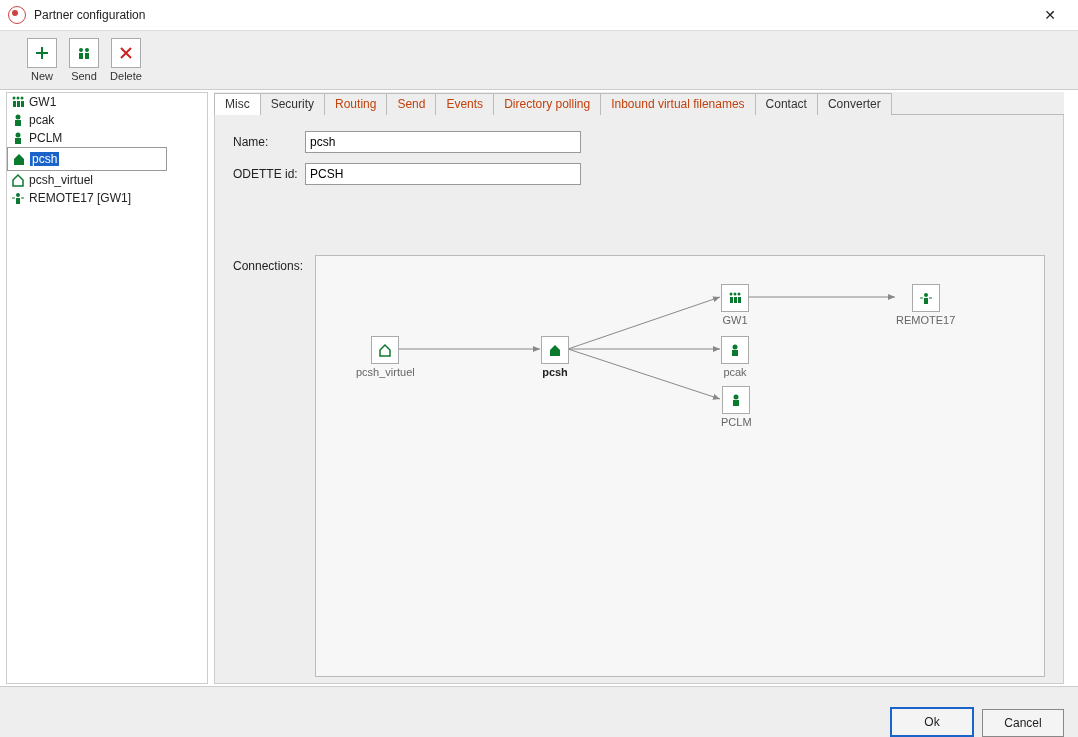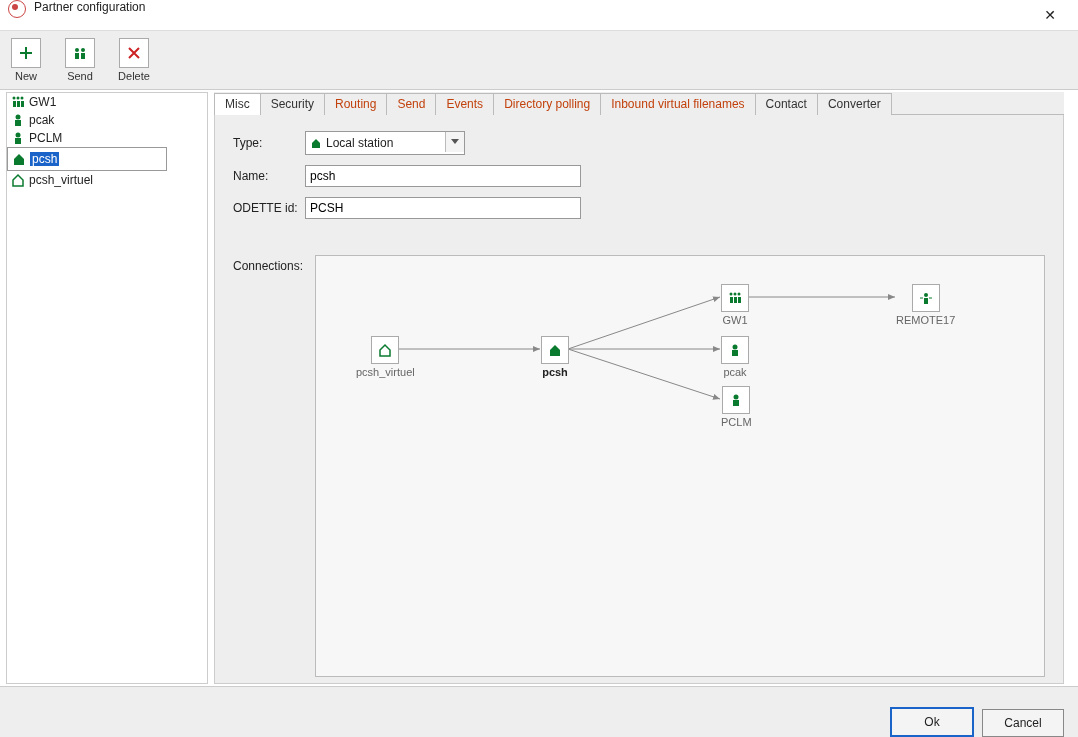--- a/index.html
+++ b/index.html
@@ -1,21 +1,21 @@
 <!DOCTYPE html>
 <html><head>
 <meta charset="utf-8">
 <style>
   html,body{margin:0;padding:0;width:1078px;height:737px;font-family:"Segoe UI",Tahoma,Arial,sans-serif;font-size:12px;color:#222;background:#fff;overflow:hidden}
-  .titlebar{height:30px;display:flex;padding:0 8px;border-bottom:1px solid #ddd;background:#fff}
+  .titlebar{height:30px;display:flex;align-items:center;padding:0 8px;border-bottom:1px solid #ddd;background:#fff}
   .titlebar .app-icon{width:16px;height:16px;border:1px solid #c44;border-radius:50%;position:relative;margin-right:8px}
   .titlebar .app-icon::after{content:"";position:absolute;left:3px;top:3px;width:6px;height:6px;background:#c44;border-radius:50%}
   .titlebar .title{flex:1}
   .titlebar .close{width:40px;height:30px;display:flex;align-items:center;justify-content:center;font-size:14px;cursor:default}
-  .toolbar{height:58px;background:#eee;border-bottom:1px solid #ccc;display:flex;align-items:center;padding:0 8px;gap:18px}
+  .toolbar{height:58px;background:#eee;border-bottom:1px solid #ccc;display:flex;align-items:center;padding:0 24px;gap:6px}
   .tbtn{width:36px;display:flex;flex-direction:column;align-items:center;gap:2px;cursor:default}
   .tbtn .ibox{width:28px;height:28px;border:1px solid #aaa;background:#fff;display:flex;align-items:center;justify-content:center}
   .tbtn .lbl{font-size:11px;color:#333}
   .workspace{display:flex;height:596px}
   .sidebar{width:200px;border:1px solid #ccc;background:#fff;margin:2px 4px 2px 6px;overflow:auto}
   .li{display:flex;align-items:center;height:18px;padding:0 4px;gap:4px}
   .li.sel span.txt{background:#1a63c9;color:#fff;padding:0 2px}
   .li .ic{width:14px;height:14px;display:flex;align-items:center;justify-content:center}
   .content{flex:1;margin:2px 14px 2px 2px;display:flex;flex-direction:column}
   .tabs{height:22px;display:flex;border-bottom:1px solid #bbb;background:#eee}
@@ -123,49 +123,46 @@
         <span class="txt">pcsh</span>
       </div>
       <div class="li">
         <span class="ic">
           <svg width="14" height="14">
             <path d="M2 7l5-5 5 5v6H2z" fill="none" stroke="#0a7a2f" stroke-width="1.5"></path>
           </svg>
         </span>
         <span class="txt">pcsh_virtuel</span>
       </div>
+      <div class="li">
+        <span class="ic">
+          <svg width="14" height="14">
+            <circle cx="7" cy="4" r="2" fill="#0a7a2f"></circle>
+            <rect x="5" y="7" width="4" height="6" fill="#0a7a2f"></rect>
+            <line x1="1" y1="7" x2="4" y2="7" stroke="#0a7a2f"></line>
+            <line x1="10" y1="7" x2="13" y2="7" stroke="#0a7a2f"></line>
+          </svg>
+        </span>
+        <span class="txt">REMOTE17 [GW1]</span>
+      </div>
     </div>
 
   <div class="content">
     <div class="tabs">
         <div class="tab active">Misc</div>
         <div class="tab">Security</div>
         <div class="tab disabled">Routing</div>
         <div class="tab disabled">Send</div>
         <div class="tab disabled">Events</div>
         <div class="tab disabled">Directory polling</div>
         <div class="tab disabled">Inbound virtual filenames</div>
         <div class="tab">Contact</div>
         <div class="tab">Converter</div>
       </div>
     <div class="panel">
-      <div class="row">
-        <div class="lab">Type:</div>
-        <div class="sel">
-          <svg width="12" height="12" style="margin-right:4px">
-              <path d="M2 6l4-4 4 4v5H2z" class="green"></path>
-            </svg>
-          <span>Local station</span>
-          <div class="dd">
-              <svg width="8" height="6">
-                <path d="M0 0l4 5 4-5z" fill="#555"></path>
-              </svg>
-            </div>
-        </div>
-      </div>
       <div class="row">
         <div class="lab">Name:</div>
         <input class="field" value="pcsh" style="">
       </div>
       <div class="row">
         <div class="lab">ODETTE id:</div>
         <input class="field" value="PCSH" style="">
       </div>
       <div class="conn-label">Connections:</div>
       <div class="canvas">

